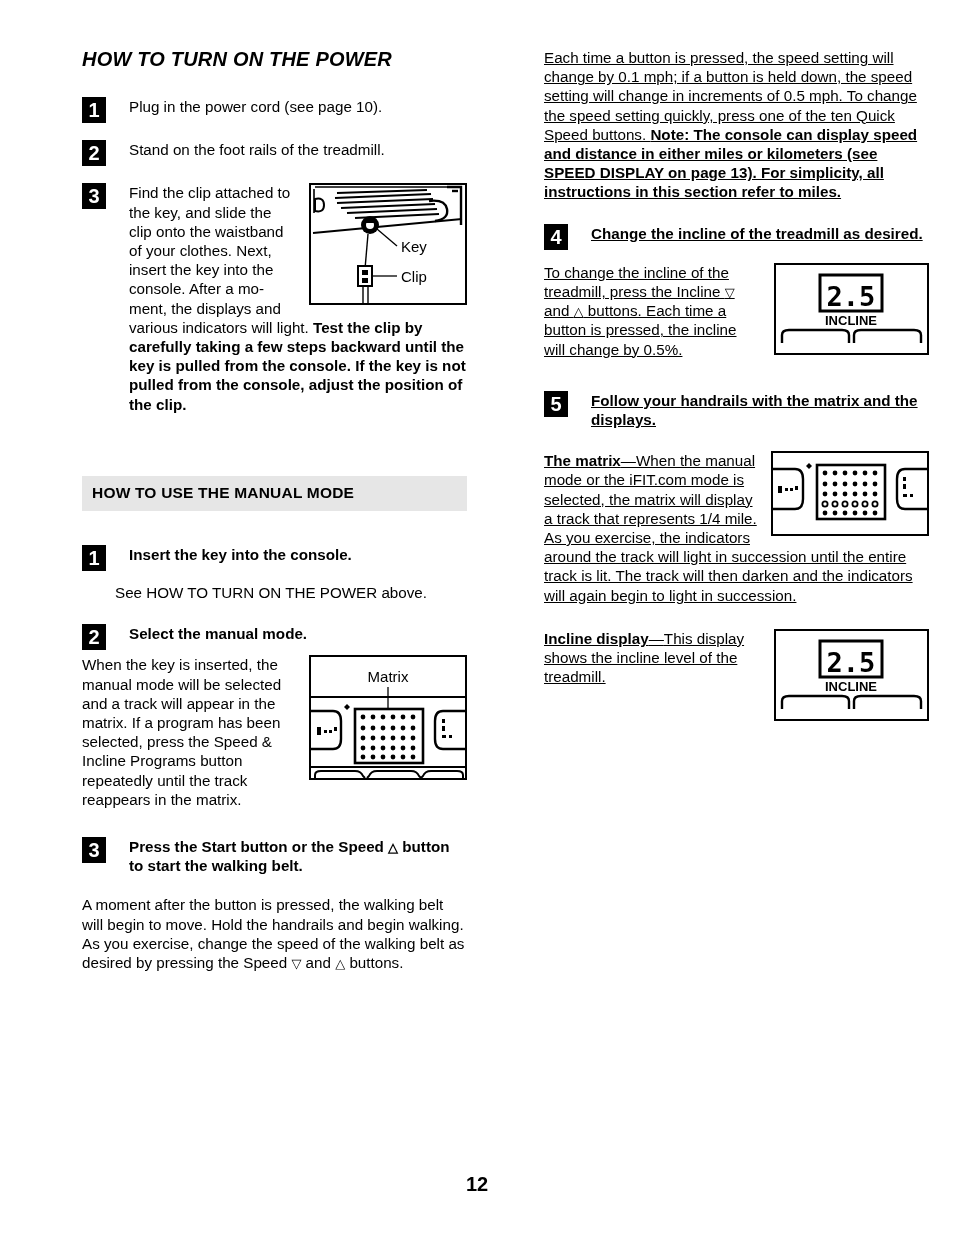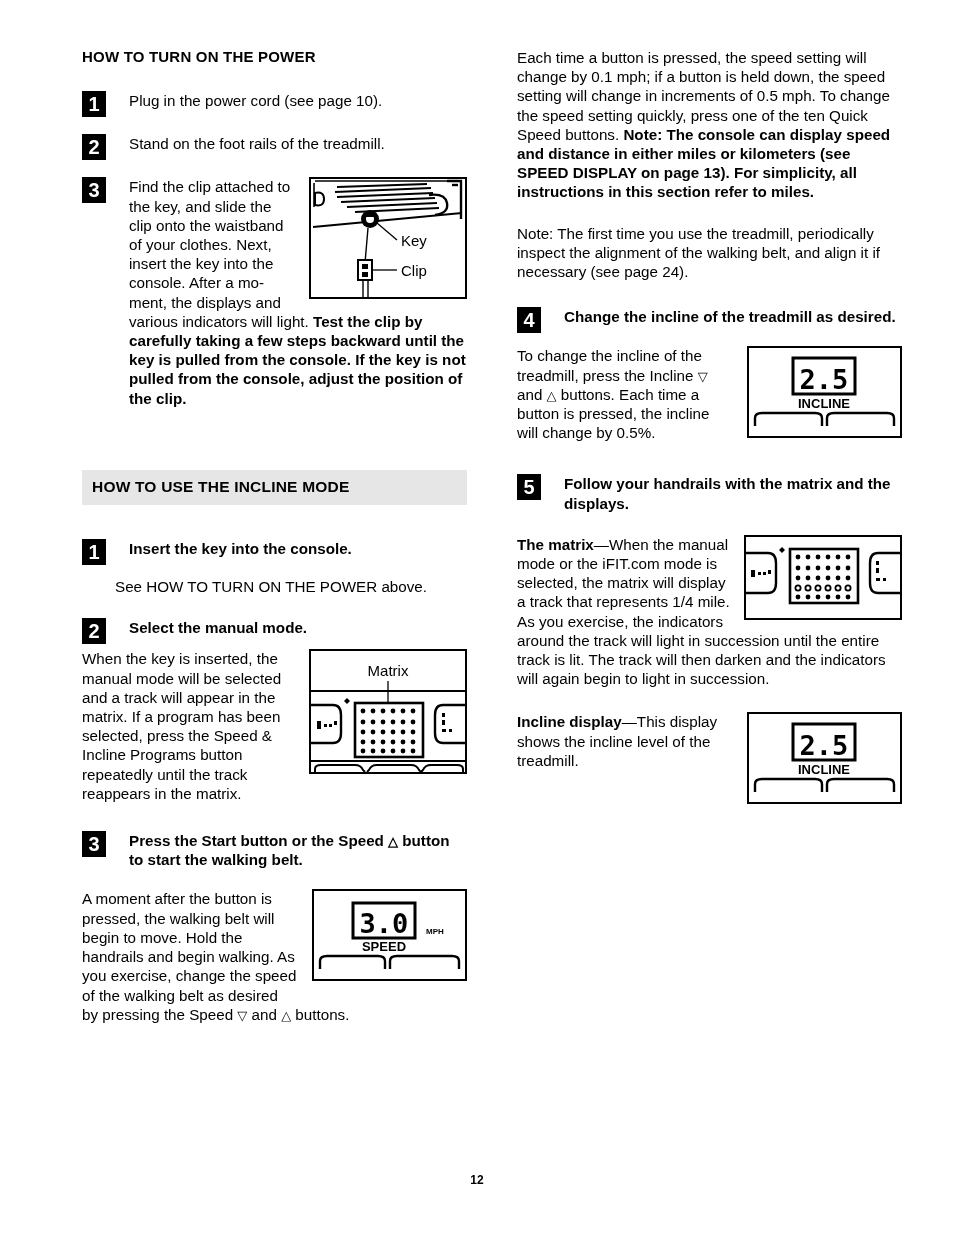--- a/index.html
+++ b/index.html
@@ -20,28 +20,29 @@
     width: 954px;
     height: 1235px;
   }
 
   .col {
     position: absolute;
     top: 48px;
     width: 385px;
   }
   .col-left  { left: 82px; }
-  .col-right { left: 517px; }
+  .col-right { left: 544px; text-decoration: underline; }
 
   
   .plain-heading {
-    font-size: 15px;
+    font-size: 20px;
     font-weight: bold;
     letter-spacing: 0.2px;
     margin: 0 0 26px 0;
+    font-style: italic;
   }
   .band-heading {
     background: #e6e6e6;
     font-size: 15.5px;
     font-weight: bold;
     letter-spacing: 0.2px;
     padding: 8px 10px 9px 10px;
     margin: 0;
   }
 
@@ -99,21 +100,21 @@
 
   
   .seg { font-family: "DejaVu Sans Mono", monospace; }
 
   .page-number {
     position: absolute;
     left: 0;
     top: 1173px;
     width: 954px;
     text-align: center;
-    font-size: 12px;
+    font-size: 20px;
     font-weight: bold;
   }
 
   .tri { font-size: 13px; line-height: 1; }
 </style>
 </head>
 <body>
 
 <div class="page">
 
@@ -197,21 +198,21 @@
           </g>
           <text x="90" y="97" font-family="Liberation Sans, sans-serif" font-size="15" fill="#000">Clip</text>
         </svg>
       </div>
 
       <div class="step-body"><span>Find the clip attached to the key, and slide the clip onto the waistband of your clothes. Next, insert the key into the console. After a mo-ment, the displays and various indicators will light. </span><b>Test the clip by carefully taking a few steps backward until the key is pulled from the console. If the key is not pulled from the console, adjust the position of the clip.</b></div>
     </div>
 
     <div class="wrap-after"></div>
 
-    <h2 class="band-heading" style="margin-top:58px;">HOW TO USE THE INCLINE MODE</h2>
+    <h2 class="band-heading" style="margin-top:58px;">HOW TO USE THE MANUAL MODE</h2>
 
     <div class="step" style="margin-top:34px;">
       <div class="step-num">1</div>
       <div class="step-body bold">Insert the key into the console.</div>
     </div>
     <p class="para indent" style="margin-top:19px;margin-bottom:22px;">See HOW TO TURN ON THE POWER above.</p>
 
     <div class="step">
       <div class="step-num">2</div>
       <div class="step-body bold">Select the manual mode.</div>
@@ -301,48 +302,32 @@
     </div>
 
     <div class="wrap-after"></div>
 
     <div class="step" style="margin-top:28px;">
       <div class="step-num">3</div>
       <div class="step-body bold"><span>Press the Start button or the Speed </span><span class="tri">△</span><span> button to start the walking belt.</span></div>
     </div>
 
     <div style="margin-top:20px;">
-      <div class="fig fig-right fig-console-sm">
-        <svg width="151" height="78" viewBox="0 0 151 78" xmlns="http://www.w3.org/2000/svg">
-          <rect x="0" y="0" width="151" height="78" fill="#ffffff"></rect>
-
-          <rect x="39" y="12" width="62" height="35" fill="#fff" stroke="#000" stroke-width="3"></rect>
-          <text x="70" y="42" text-anchor="middle" class="seg" font-size="27" font-weight="bold" fill="#000" font-family="DejaVu Sans Mono, monospace">3.0</text>
-          <text x="112" y="43" font-family="Liberation Sans, sans-serif" font-size="8" font-weight="bold" fill="#000">MPH</text>
-          <text x="70" y="60" text-anchor="middle" font-family="Liberation Sans, sans-serif" font-size="13" font-weight="bold" fill="#000">SPEED</text>
-
-          <g stroke="#000" stroke-width="2.4" fill="none">
-            <path d="M6 78 L6 70 q0 -5 7 -5 L64 65 q7 0 7 5 L71 78"></path>
-            <path d="M76 78 L76 70 q0 -5 7 -5 L138 65 q7 0 7 5 L145 78"></path>
-          </g>
-        </svg>
-      </div>
 
       <p class="para" style="margin-bottom:0;"><span>A moment after the button is pressed, the walking belt will begin to move. Hold the handrails and begin walking. As you exercise, change the speed of the walking belt as desired by pressing the Speed </span><span class="tri">▽</span><span> and </span><span class="tri">△</span><span> buttons.</span></p>
     </div>
 
     <div class="wrap-after"></div>
   </div>
 
   <div class="col col-right">
 
     <p class="para" style="margin-bottom:22px;"><span>Each time a button is pressed, the speed setting will change by 0.1 mph; if a button is held down, the speed setting will change in increments of 0.5 mph. To change the speed setting quickly, press one of the ten Quick Speed buttons. </span><b>Note: The console can display speed and distance in either miles or kilometers (see SPEED DISPLAY on page 13). For simplicity, all instructions in this section refer to miles.</b></p>
 
 
-    <p class="para" style="margin-bottom:26px;">Note: The first time you use the treadmill, periodically inspect the alignment of the walking belt, and align it if necessary (see page 24).</p>
 
     <div class="step">
       <div class="step-num">4</div>
       <div class="step-body bold">Change the incline of the treadmill as desired.</div>
     </div>
 
     <div style="margin-top:20px;">
       <div class="fig fig-right fig-console-sm">
         <svg width="151" height="78" viewBox="0 0 151 78" xmlns="http://www.w3.org/2000/svg">
           <rect x="0" y="0" width="151" height="78" fill="#ffffff"></rect>

